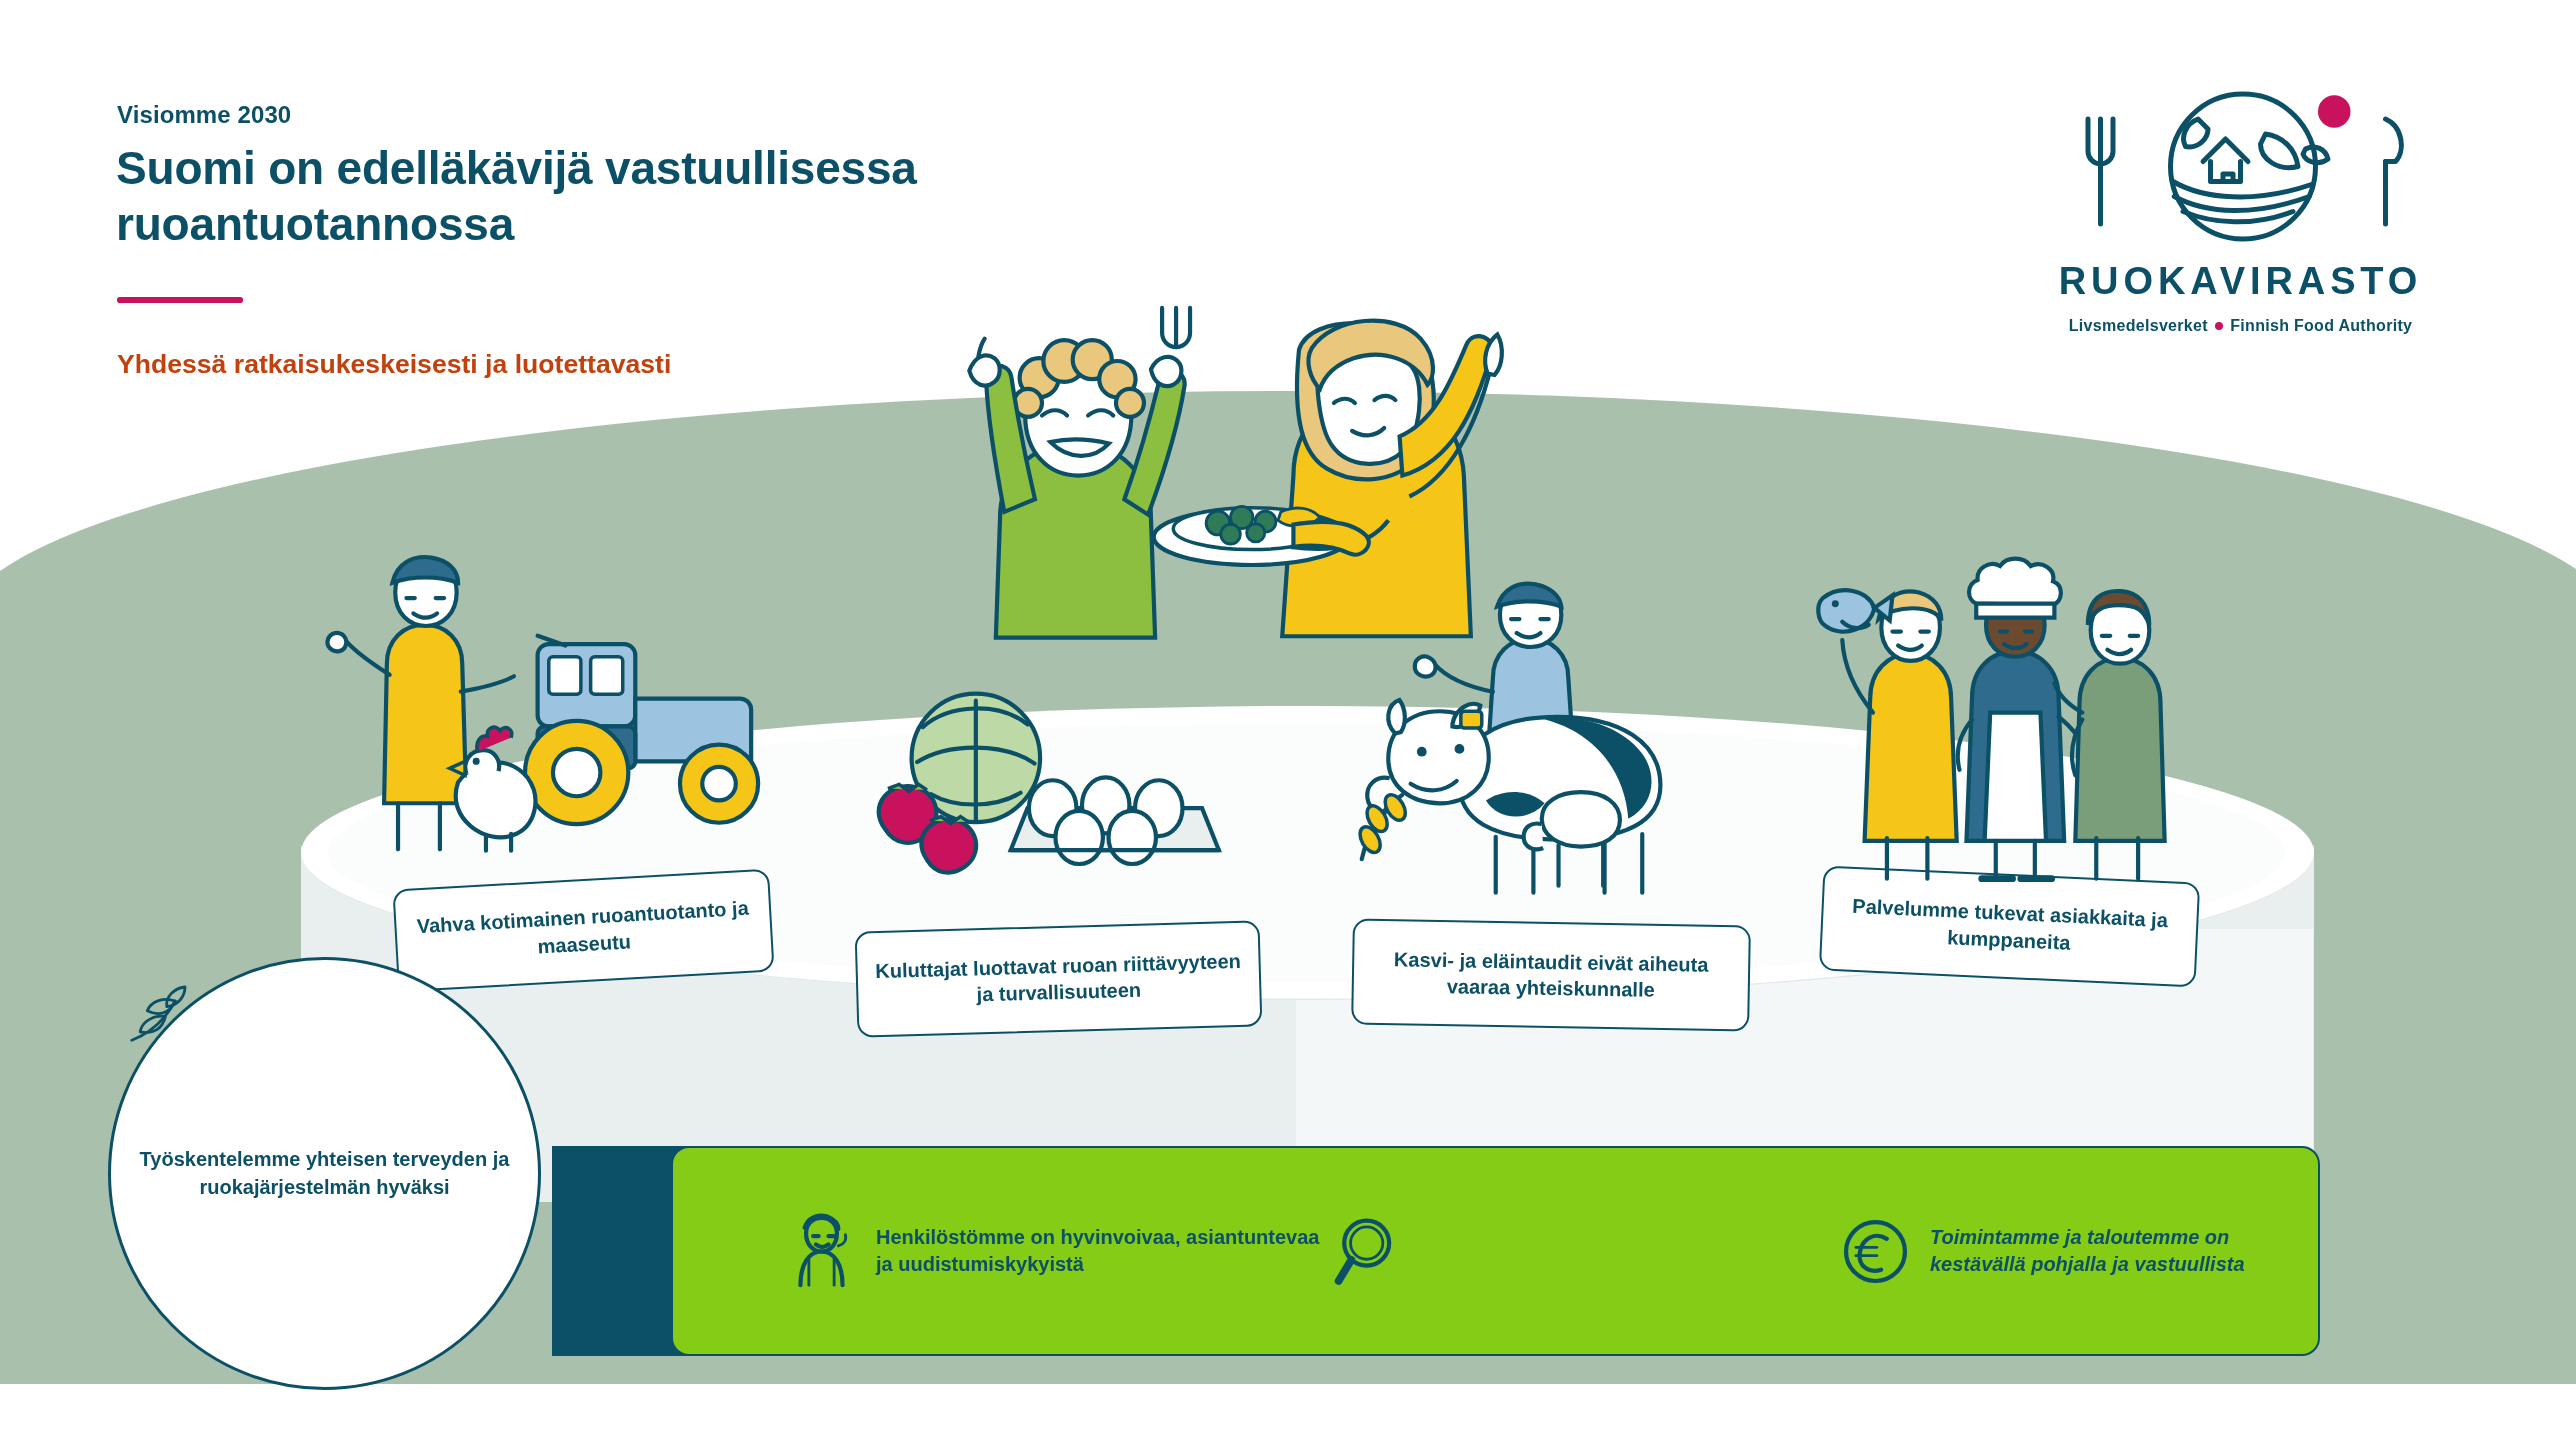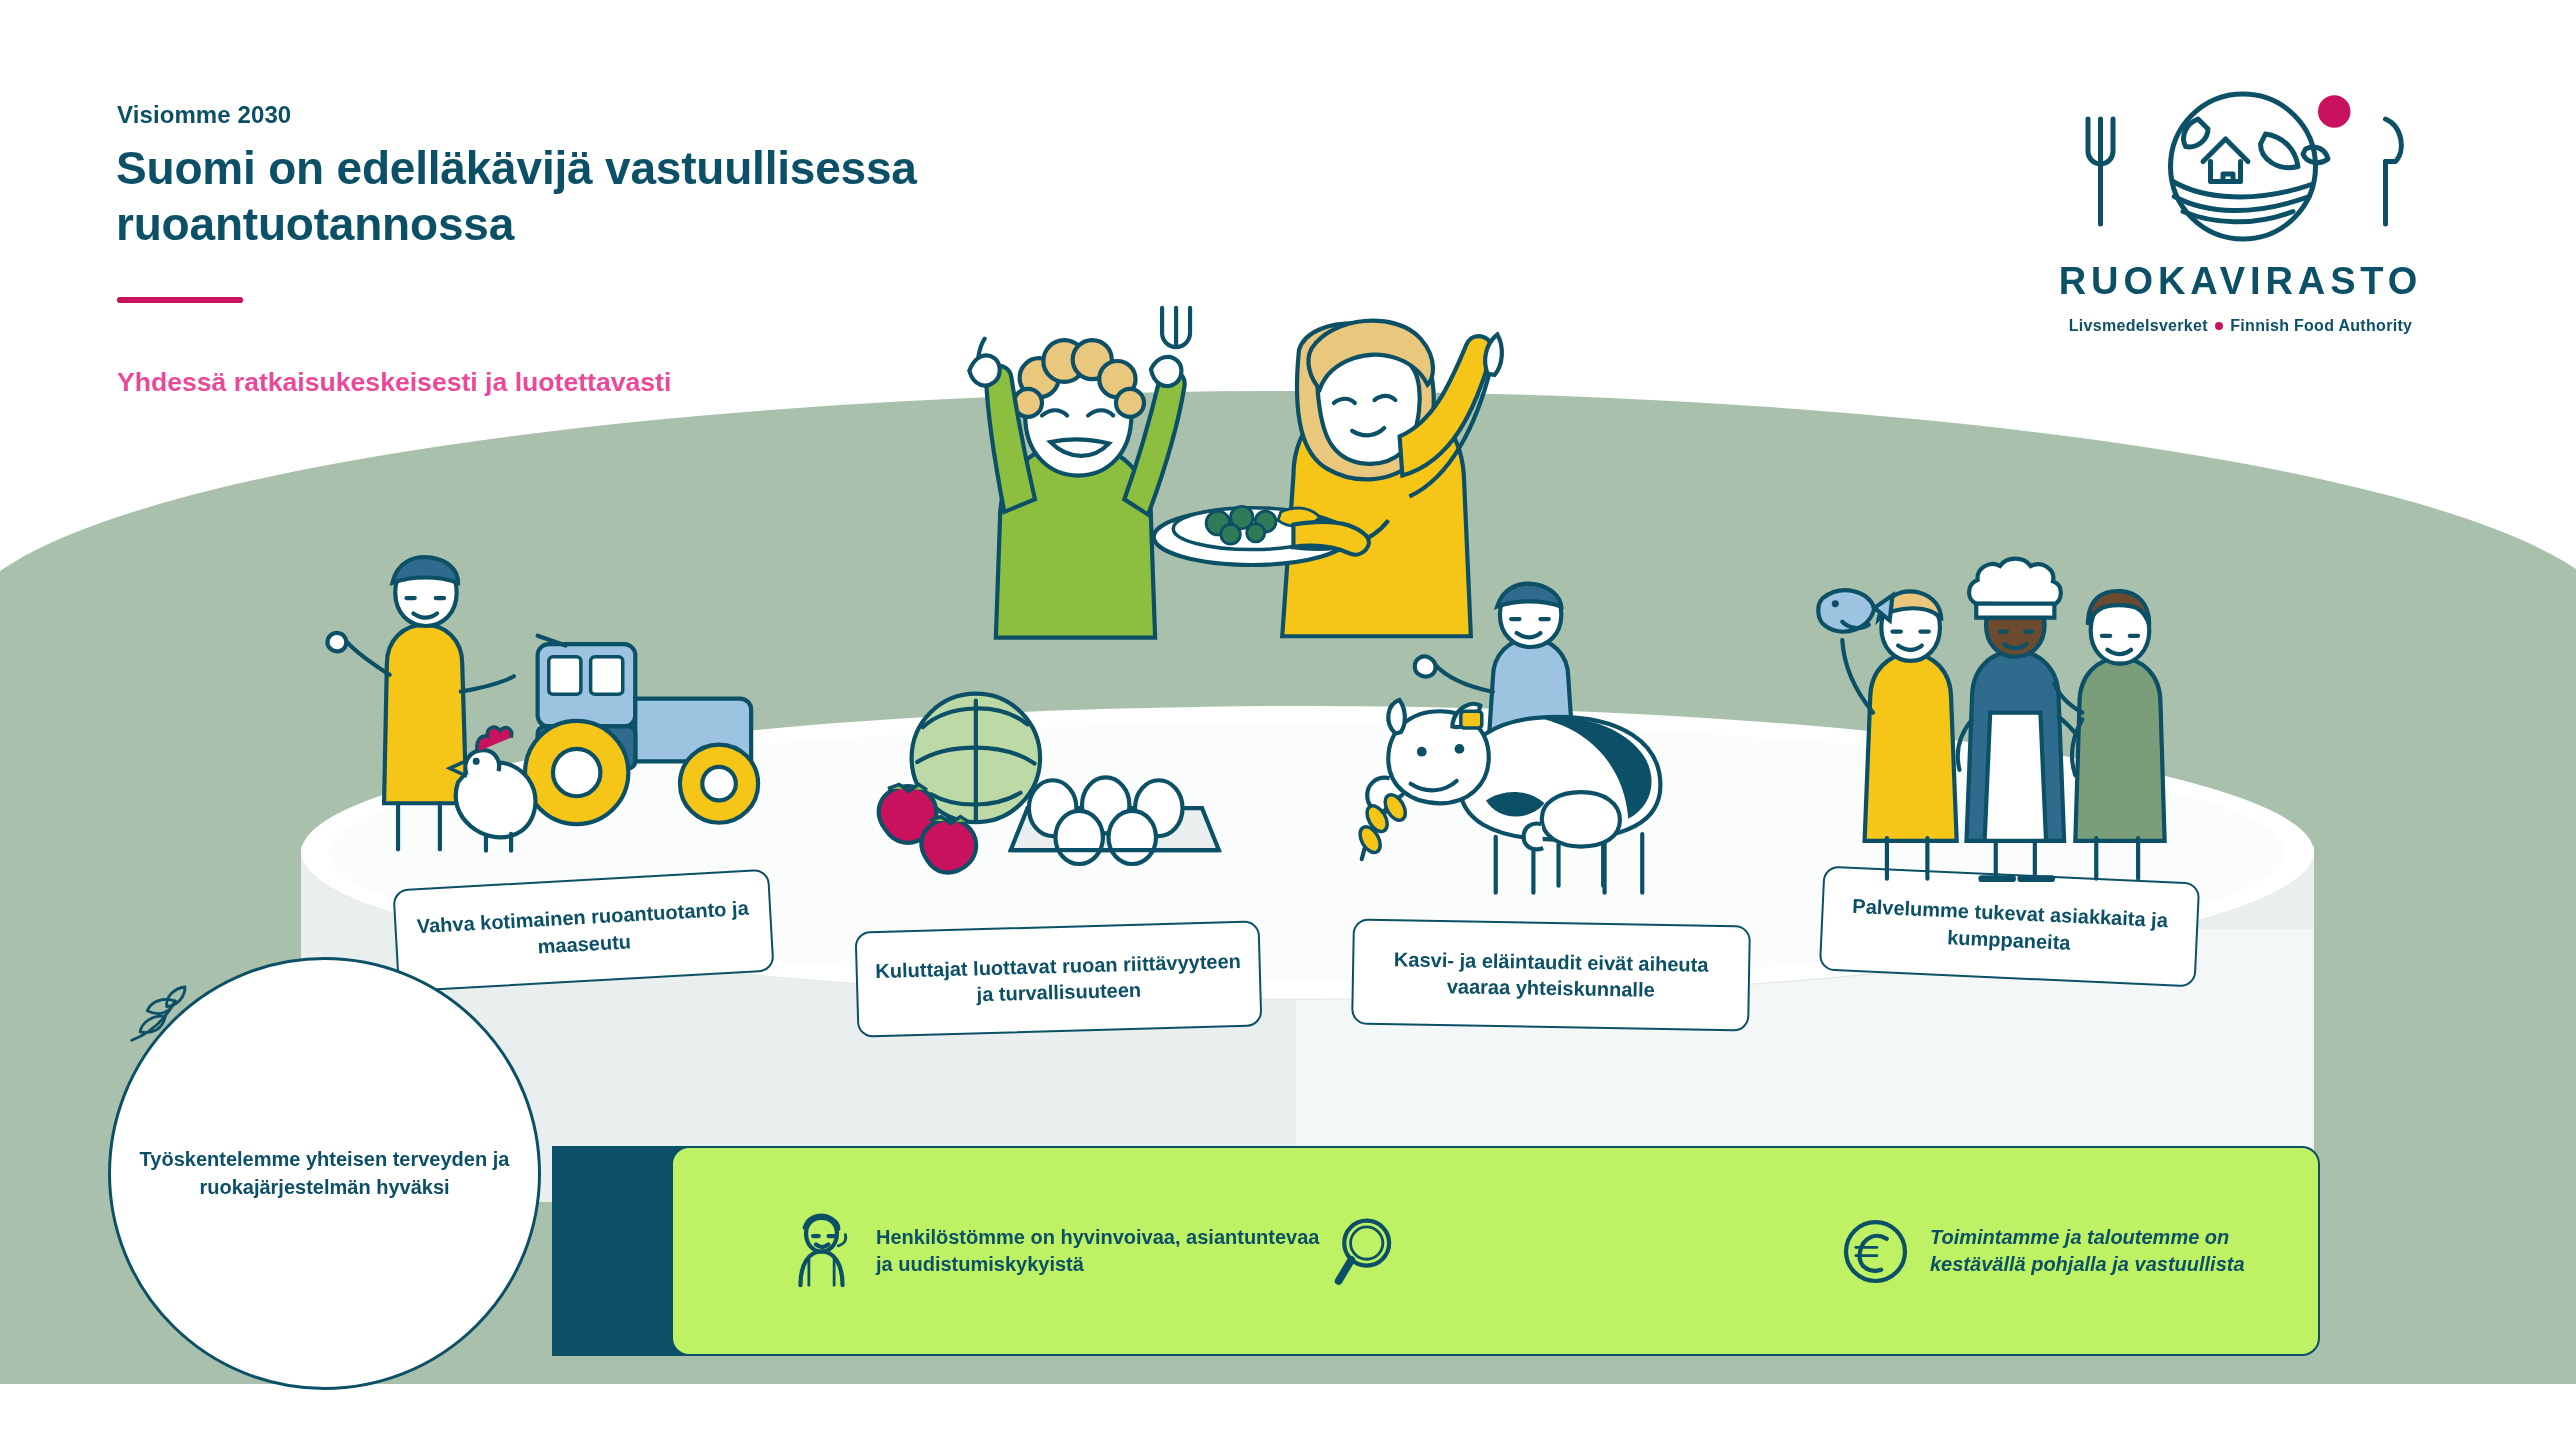--- a/index.html
+++ b/index.html
@@ -103,24 +103,24 @@
     left: 117px;
     top: 297px;
     width: 126px;
     height: 5.6px;
     background: #c8125e;
     border-radius: 2.8px;
   }
   .subhead {
     position: absolute;
     left: 117px;
-    top: 367px;
+    top: 349px;
     font-size: 26.6px;
     font-weight: bold;
-    color: #ec4899;
+    color: #c2410c;
   }
 
   
   .logo {
     position: absolute;
     right: 98px;
     top: 84px;
     width: 475px;
     text-align: center;
     color: #0b5066;
@@ -215,21 +215,21 @@
     background: #0b5066;
     clip-path: polygon(0 0, 72% 0, 100% 50%, 72% 100%, 0 100%);
     z-index: 3;
   }
   .bottom-bar {
     position: absolute;
     left: 671px;
     top: 1146px;
     width: 1649px;
     height: 210px;
-    background: #bef264;
+    background: #84cc16;
     border: 2.8px solid #0b5066;
     border-radius: 18px;
     z-index: 4;
     display: flex;
     align-items: center;
     padding-left: 112px;
     box-sizing: border-box;
   }
   .bi {
     display: flex;

